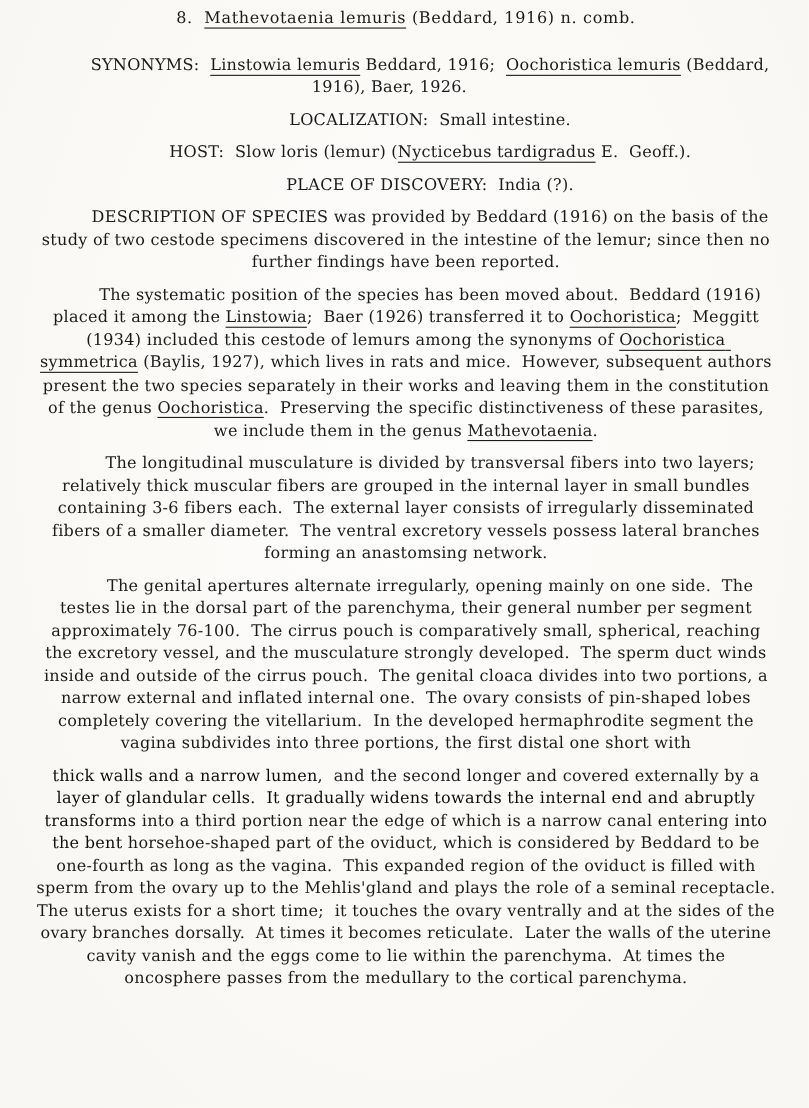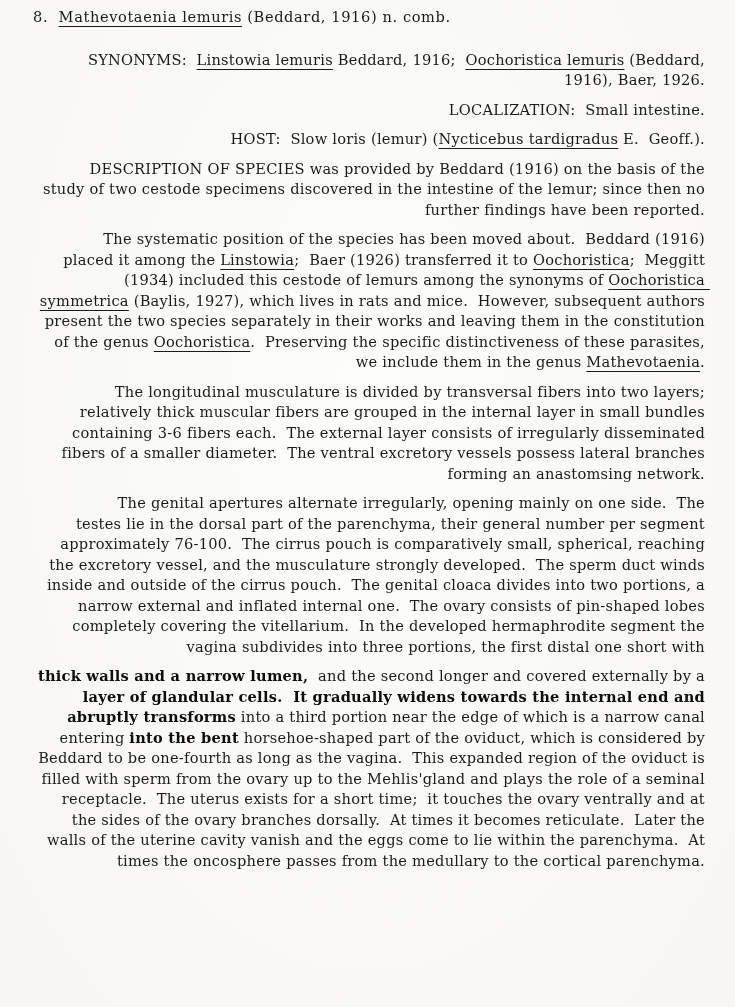--- a/index.html
+++ b/index.html
@@ -20,47 +20,48 @@
     width: 735px;
     height: 1007px;
     padding: 7px 30px 0 33px;
     background:
       radial-gradient(ellipse at 50% 40%, rgba(255,255,255,0.6), rgba(0,0,0,0.015)),
       #fbfaf6;
   }
   .para {
     margin: 0 0 9px 0;
     white-space: pre-wrap;
-    text-align: right;
+    text-align: center;
   }
   .para.title {
-    text-align: left;
+    text-align: center;
     margin-bottom: 22px;
     letter-spacing: 0.6px;
   }
   .para.indent { text-indent: 44px; }
   .para.hang { margin-left: -30px; text-indent: 74px; }
   .seg-underline {
     text-decoration: underline;
     text-underline-offset: 3.5px;
     text-decoration-thickness: 1px;
   }
   .seg-bold {
-    font-weight: 700;
+    font-weight: 400;
     color: #0d0d0d;
   }
 </style>
 </head>
 <body>
 
 <div class="page">
   <div id="doc">
       <div class="para title"><span class="">8.  </span><span class="seg-underline ">Mathevotaenia lemuris</span><span class=""> (Beddard, 1916) n. comb.</span></div>
       <div class="para indent hang"><span class="">SYNONYMS:  </span><span class="seg-underline ">Linstowia lemuris</span><span class=""> Beddard, 1916;  </span><span class="seg-underline ">Oochoristica lemuris</span><span class=""> (Beddard, 1916), Baer, 1926.</span></div>
       <div class="para indent"><span class="">LOCALIZATION:  Small intestine.</span></div>
       <div class="para indent"><span class="">HOST:  Slow loris (lemur) (</span><span class="seg-underline ">Nycticebus tardigradus</span><span class=""> E.  Geoff.).</span></div>
+      <div class="para indent"><span class="">PLACE OF DISCOVERY:  India (?).</span></div>
       <div class="para indent"><span class="">DESCRIPTION OF SPECIES was provided by Beddard (1916) on the basis of the study of two cestode specimens discovered in the intestine of the lemur; since then no further findings have been reported.</span></div>
       <div class="para indent"><span class="">The systematic position of the species has been moved about.  Beddard (1916) placed it among the </span><span class="seg-underline ">Linstowia</span><span class="">;  Baer (1926) transferred it to </span><span class="seg-underline ">Oochoristica</span><span class="">;  Meggitt (1934) included this cestode of lemurs among the synonyms of </span><span class="seg-underline ">Oochoristica symmetrica</span><span class=""> (Baylis, 1927), which lives in rats and mice.  However, subsequent authors present the two species separately in their works and leaving them in the constitution of the genus </span><span class="seg-underline ">Oochoristica</span><span class="">.  Preserving the specific distinctiveness of these parasites, we include them in the genus </span><span class="seg-underline ">Mathevotaenia</span><span class="">.</span></div>
       <div class="para indent"><span class="">The longitudinal musculature is divided by transversal fibers into two layers; relatively thick muscular fibers are grouped in the internal layer in small bundles containing 3-6 fibers each.  The external layer consists of irregularly disseminated fibers of a smaller diameter.  The ventral excretory vessels possess lateral branches forming an anastomsing network.</span></div>
       <div class="para indent"><span class="">The genital apertures alternate irregularly, opening mainly on one side.  The testes lie in the dorsal part of the parenchyma, their general number per segment approximately 76-100.  The cirrus pouch is comparatively small, spherical, reaching the excretory vessel, and the musculature strongly developed.  The sperm duct winds inside and outside of the cirrus pouch.  The genital cloaca divides into two portions, a narrow external and inflated internal one.  The ovary consists of pin-shaped lobes completely covering the vitellarium.  In the developed hermaphrodite segment the vagina subdivides into three portions, the first distal one short with</span></div>
       <div class="para"><span class="seg-bold">thick walls and a narrow lumen,</span><span class="">  and the second longer and covered externally by a </span><span class="seg-bold">layer of glandular cells.  It gradually widens towards the internal end and abruptly transforms</span><span class=""> into a third portion near the edge of which is a narrow canal entering </span><span class="seg-bold">into the bent</span><span class=""> horsehoe-shaped part of the oviduct, which is considered by Beddard to be one-fourth as long as the vagina.  This expanded region of the oviduct is filled with sperm from the ovary up to the Mehlis'gland and plays the role of a seminal receptacle.  The uterus exists for a short time;  it touches the ovary ventrally and at the sides of the ovary branches dorsally.  At times it becomes reticulate.  Later the walls of the uterine cavity vanish and the eggs come to lie within the parenchyma.  At times the oncosphere passes from the medullary to the cortical parenchyma.</span></div>
     </div>
 </div>
 
 </body></html>

